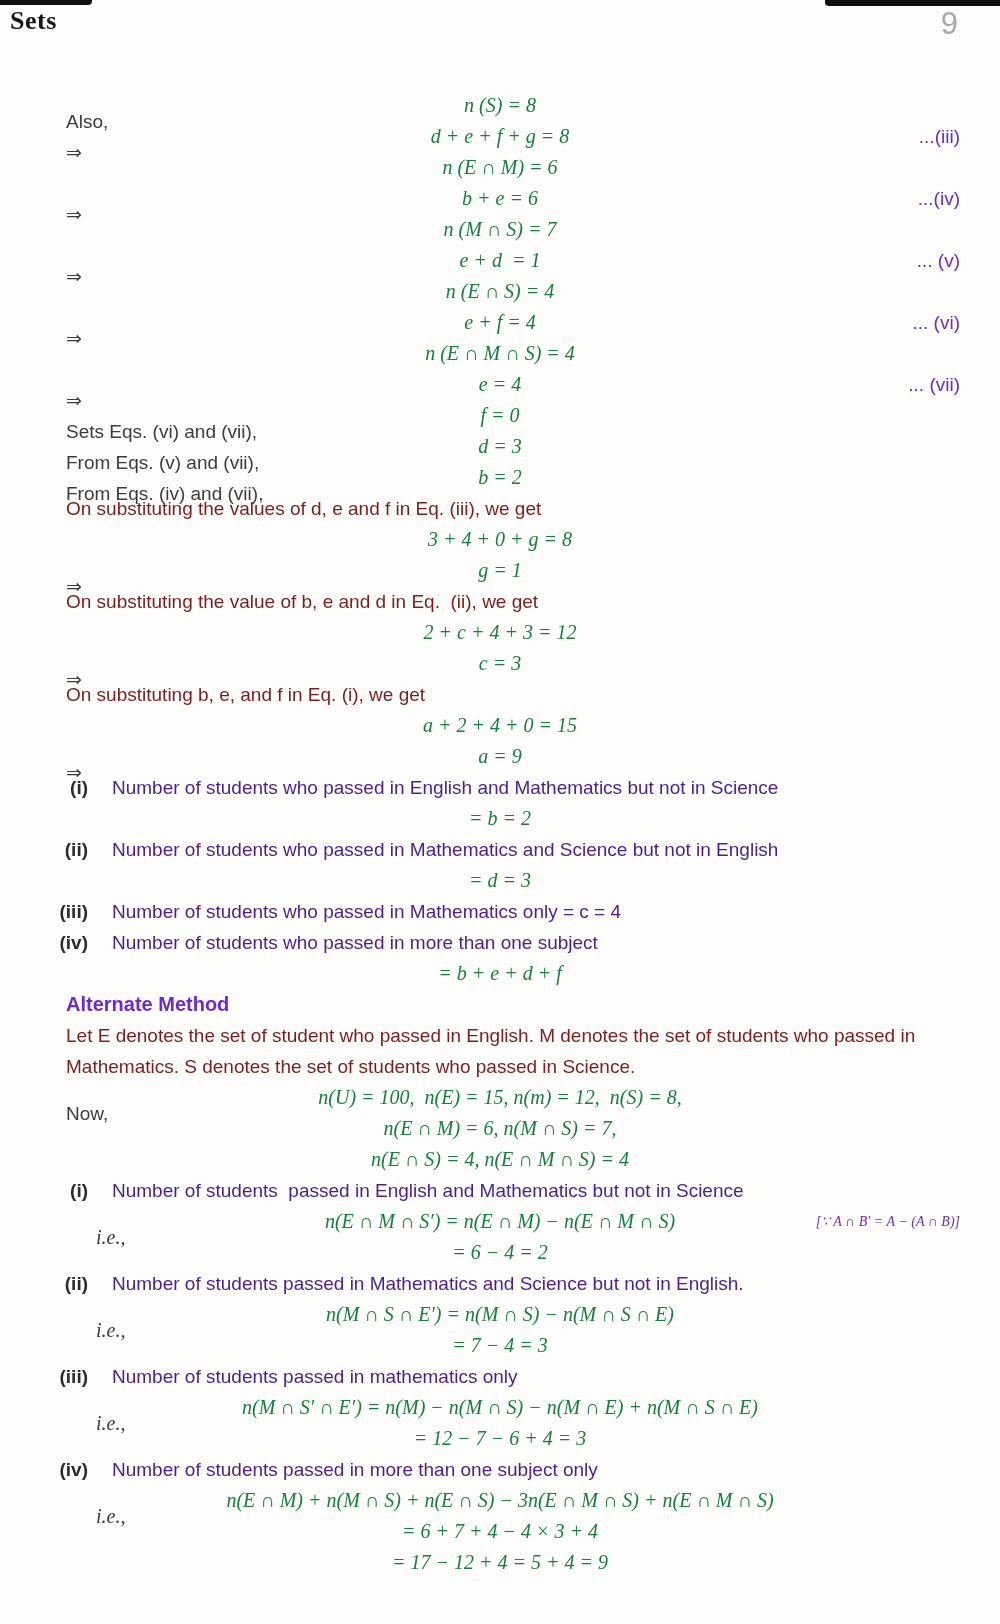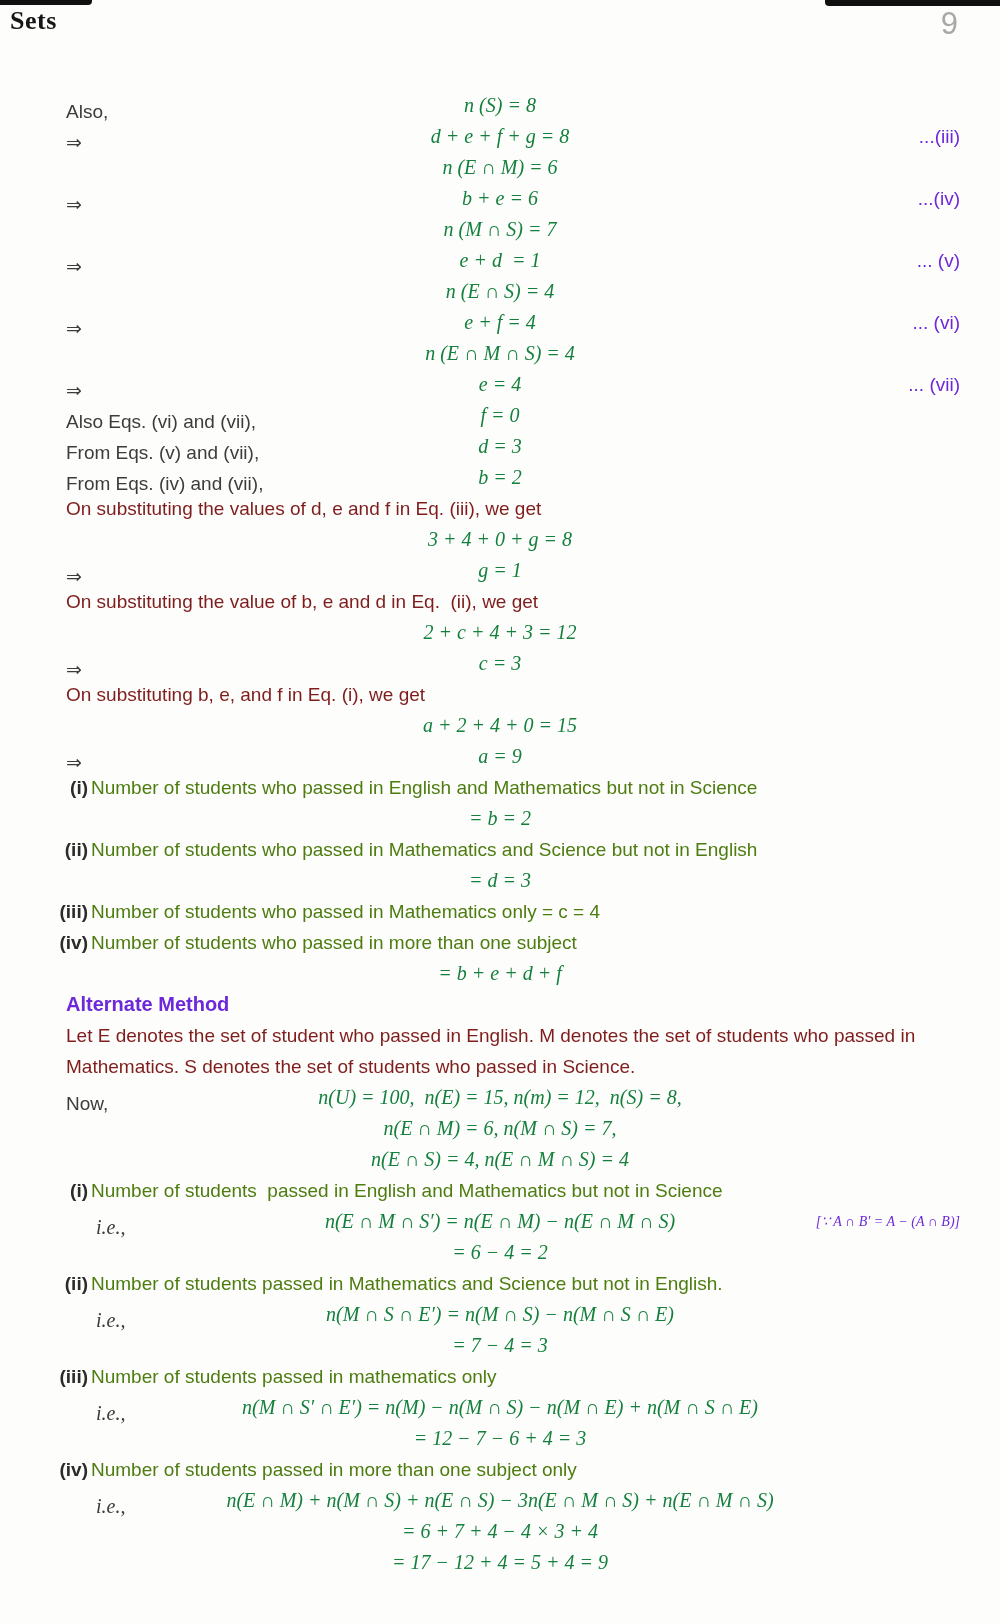--- a/index.html
+++ b/index.html
@@ -52,21 +52,21 @@
   }
   .line {
     position: relative;
     min-height: 31px;
     line-height: 31px;
     white-space: pre-wrap;
   }
   
   .line .left {
     position: absolute;
-    left: 26px; top: 6px;
+    left: 26px; top: 16px;
     font-style: normal;
     color: #3c3c3c;
   }
   .line .center {
     display: block;
     text-align: center;
     font-family: "Liberation Serif", serif;
     font-style: italic;
     font-size: 20px;
     color: #15803d;
@@ -102,22 +102,22 @@
   }
   .line.item { display: flex; }
   .line.item .num {
     flex: 0 0 48px;
     text-align: right;
     font-weight: bold;
     color: #2b2b2b;
   }
   .line.item .txt {
     flex: 1;
-    margin-left: 3px;
-    color: #4d7c0f;
+    margin-left: 24px;
+    color: #4c1d95;
   }
 </style>
 </head>
 <body>
 
 <div class="page">
   <div class="artifact-left"></div>
   <div class="artifact-right"></div>
 
   <header class="page-header">
@@ -129,21 +129,21 @@
       <div class="line eq"><span class="left">Also,</span><span class="center">n (S) = 8</span></div>
       <div class="line eq"><span class="left">⇒</span><span class="center">d + e + f + g = 8</span><span class="right">...(iii)</span></div>
       <div class="line eq"><span class="center">n (E ∩ M) = 6</span></div>
       <div class="line eq"><span class="left">⇒</span><span class="center">b + e = 6</span><span class="right">...(iv)</span></div>
       <div class="line eq"><span class="center">n (M ∩ S) = 7</span></div>
       <div class="line eq"><span class="left">⇒</span><span class="center">e + d  = 1</span><span class="right">... (v)</span></div>
       <div class="line eq"><span class="center">n (E ∩ S) = 4</span></div>
       <div class="line eq"><span class="left">⇒</span><span class="center">e + f = 4</span><span class="right">... (vi)</span></div>
       <div class="line eq"><span class="center">n (E ∩ M ∩ S) = 4</span></div>
       <div class="line eq"><span class="left">⇒</span><span class="center">e = 4</span><span class="right">... (vii)</span></div>
-      <div class="line eq"><span class="left">Also Eqs. (vi) and (vii),</span><span class="center">f = 0</span></div>
+      <div class="line eq"><span class="left">Sets Eqs. (vi) and (vii),</span><span class="center">f = 0</span></div>
       <div class="line eq"><span class="left">From Eqs. (v) and (vii),</span><span class="center">d = 3</span></div>
       <div class="line eq"><span class="left">From Eqs. (iv) and (vii),</span><span class="center">b = 2</span></div>
       <div class="line body"><span class="txt">On substituting the values of d, e and f in Eq. (iii), we get</span></div>
       <div class="line eq"><span class="center">3 + 4 + 0 + g = 8</span></div>
       <div class="line eq"><span class="left">⇒</span><span class="center">g = 1</span></div>
       <div class="line body"><span class="txt">On substituting the value of b, e and d in Eq.  (ii), we get</span></div>
       <div class="line eq"><span class="center">2 + c + 4 + 3 = 12</span></div>
       <div class="line eq"><span class="left">⇒</span><span class="center">c = 3</span></div>
       <div class="line body"><span class="txt">On substituting b, e, and f in Eq. (i), we get</span></div>
       <div class="line eq"><span class="center">a + 2 + 4 + 0 = 15</span></div>

